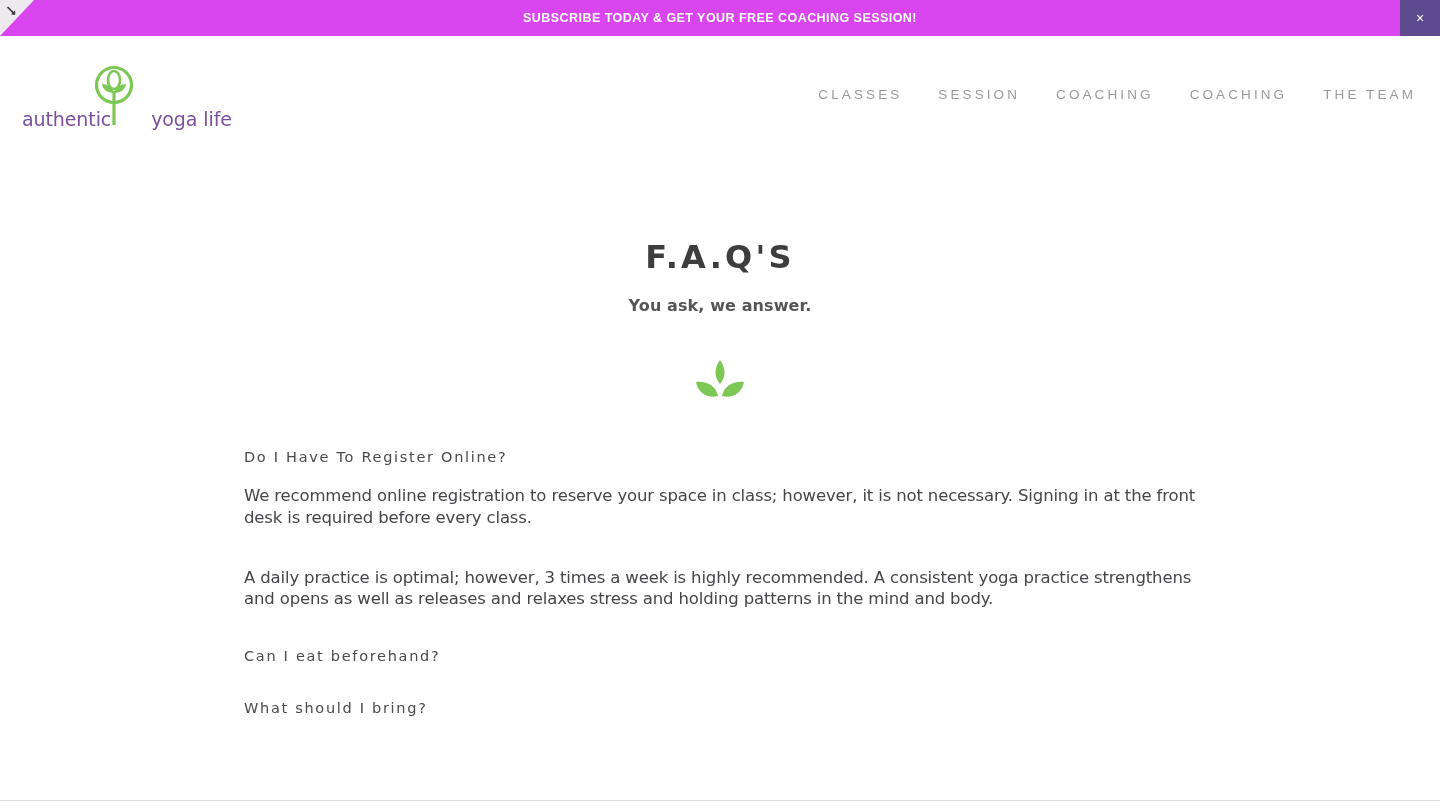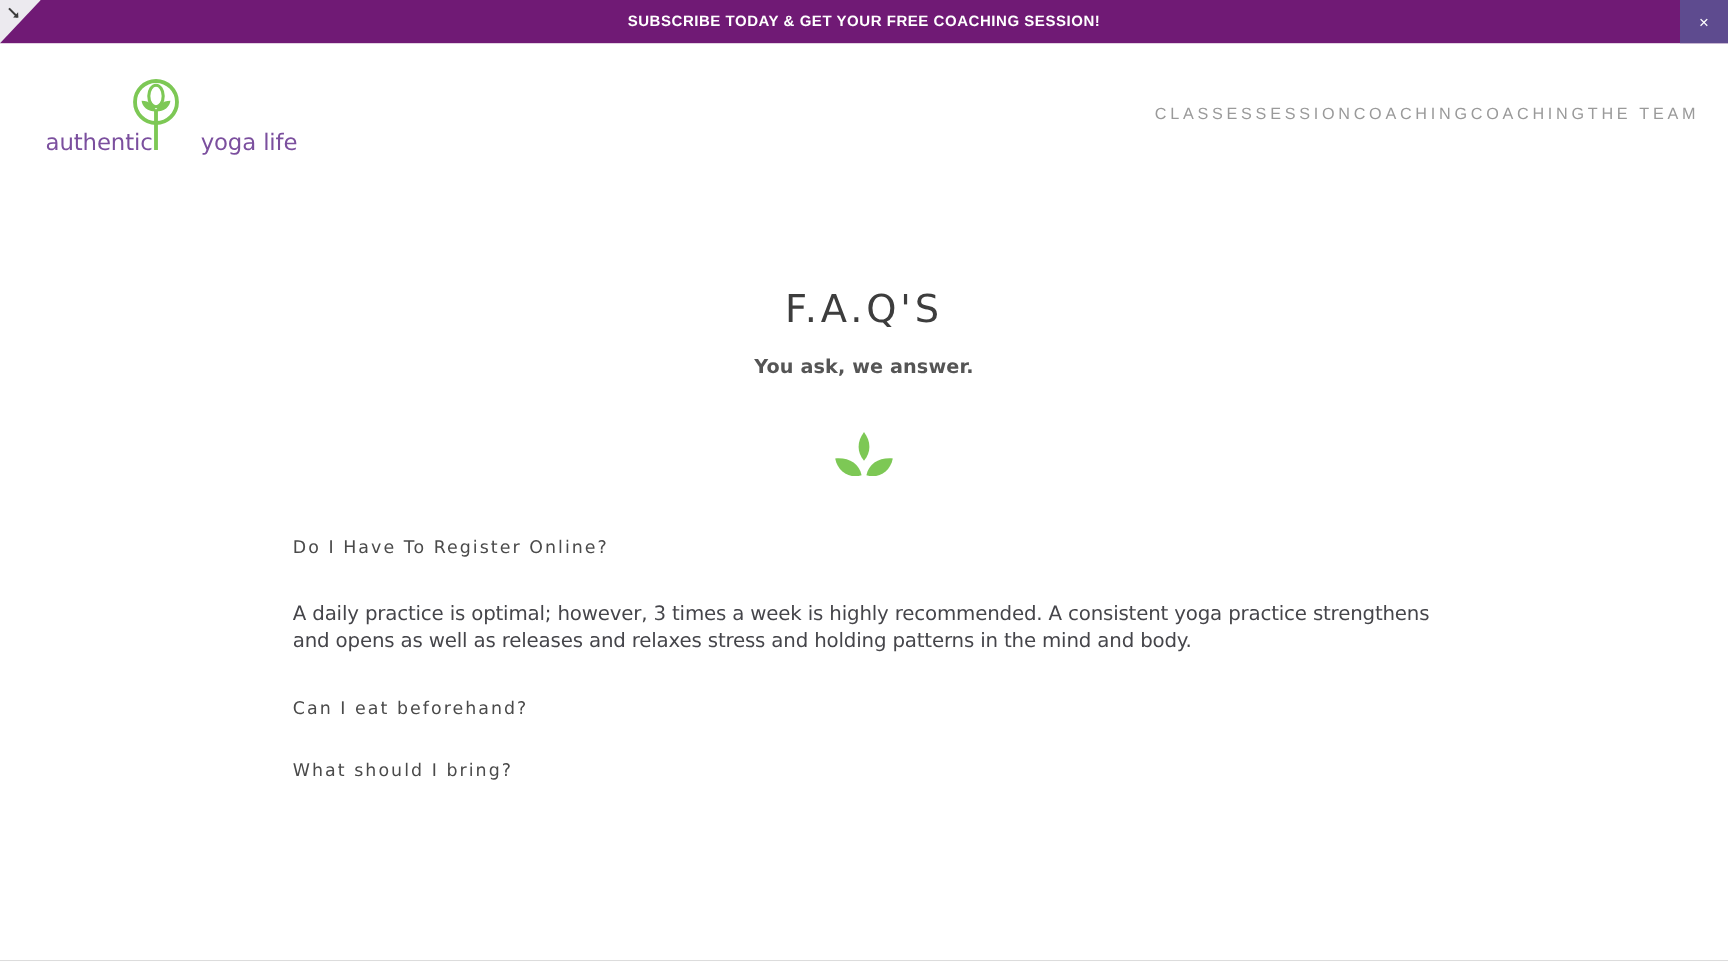--- a/index.html
+++ b/index.html
@@ -10,21 +10,21 @@
     overflow: hidden;
     background: #ffffff;
     font-family: "Liberation Sans", sans-serif;
   }
 
   
   .promo-bar {
     position: relative;
     width: 100%;
     height: 36px;
-    background: #701a75;
+    background: #d946ef;
     display: flex;
     align-items: center;
     justify-content: center;
   }
 
   .promo-text {
     color: #ffffff;
     font-size: 12.5px;
     font-weight: bold;
     letter-spacing: 0.45px;
@@ -82,21 +82,21 @@
     height: 116px;
     background: #ffffff;
     display: flex;
     align-items: center;
     padding: 0 24px 0 0;
   }
 
   .brand {
     display: flex;
     align-items: flex-end;
-    margin-left: 38px;
+    margin-left: 22px;
     height: 70px;
     text-decoration: none;
     position: relative;
   }
 
   .brand-wordmark {
     font-family: "DejaVu Sans", sans-serif;
     font-size: 19px;
     color: #7b4f9e;
     letter-spacing: -0.1px;
@@ -114,20 +114,21 @@
     height: 62px;
     pointer-events: none;
   }
 
   .brand-word-left { margin-right: 40px; }
 
   .main-nav {
     margin-left: auto;
     display: flex;
     align-items: center;
+    gap: 36px;
   }
 
   .nav-link {
     color: #9a9a9a;
     font-size: 13.5px;
     letter-spacing: 3.1px;
     text-decoration: none;
     font-weight: 400;
     white-space: nowrap;
     cursor: pointer;
@@ -135,21 +136,21 @@
 
   
   .page-wrap {
     width: 100%;
     padding-top: 86px;
   }
 
   .page-title {
     text-align: center;
     font-size: 32px;
-    font-weight: 400;
+    font-weight: 700;
     color: #3d3d3d;
     letter-spacing: 3.2px;
     font-family: "DejaVu Sans", sans-serif;
   }
 
   .page-subtitle {
     text-align: center;
     margin-top: 20px;
     font-size: 16px;
     color: #555555;
@@ -261,20 +262,21 @@
   <svg class="leaf-divider" viewBox="0 0 56 56" aria-hidden="true">
     <path d="M28 3 C34 11 34 20 28 27 C22 20 22 11 28 3 Z" fill="#7dc855"></path>
     <path d="M4 25 C15 24 24 29 26 39 C16 42 6 36 4 25 Z" fill="#7dc855"></path>
     <path d="M52 25 C41 24 32 29 30 39 C40 42 50 36 52 25 Z" fill="#7dc855"></path>
   </svg>
 
   <section class="faq-list">
 
     <div class="faq-item">
       <div class="faq-question">Do I Have To Register Online?</div>
+      <div class="faq-answer">We recommend online registration to reserve your space in class; however, it is not necessary. Signing in at the front desk is required before every class.</div>
     </div>
 
     <div class="faq-item">
       <div class="faq-answer">A daily practice is optimal; however, 3 times a week is highly recommended. A consistent yoga practice strengthens and opens as well as releases and relaxes stress and holding patterns in the mind and body.</div>
     </div>
 
     <div class="faq-item">
       <div class="faq-question">Can I eat beforehand?</div>
     </div>
 

